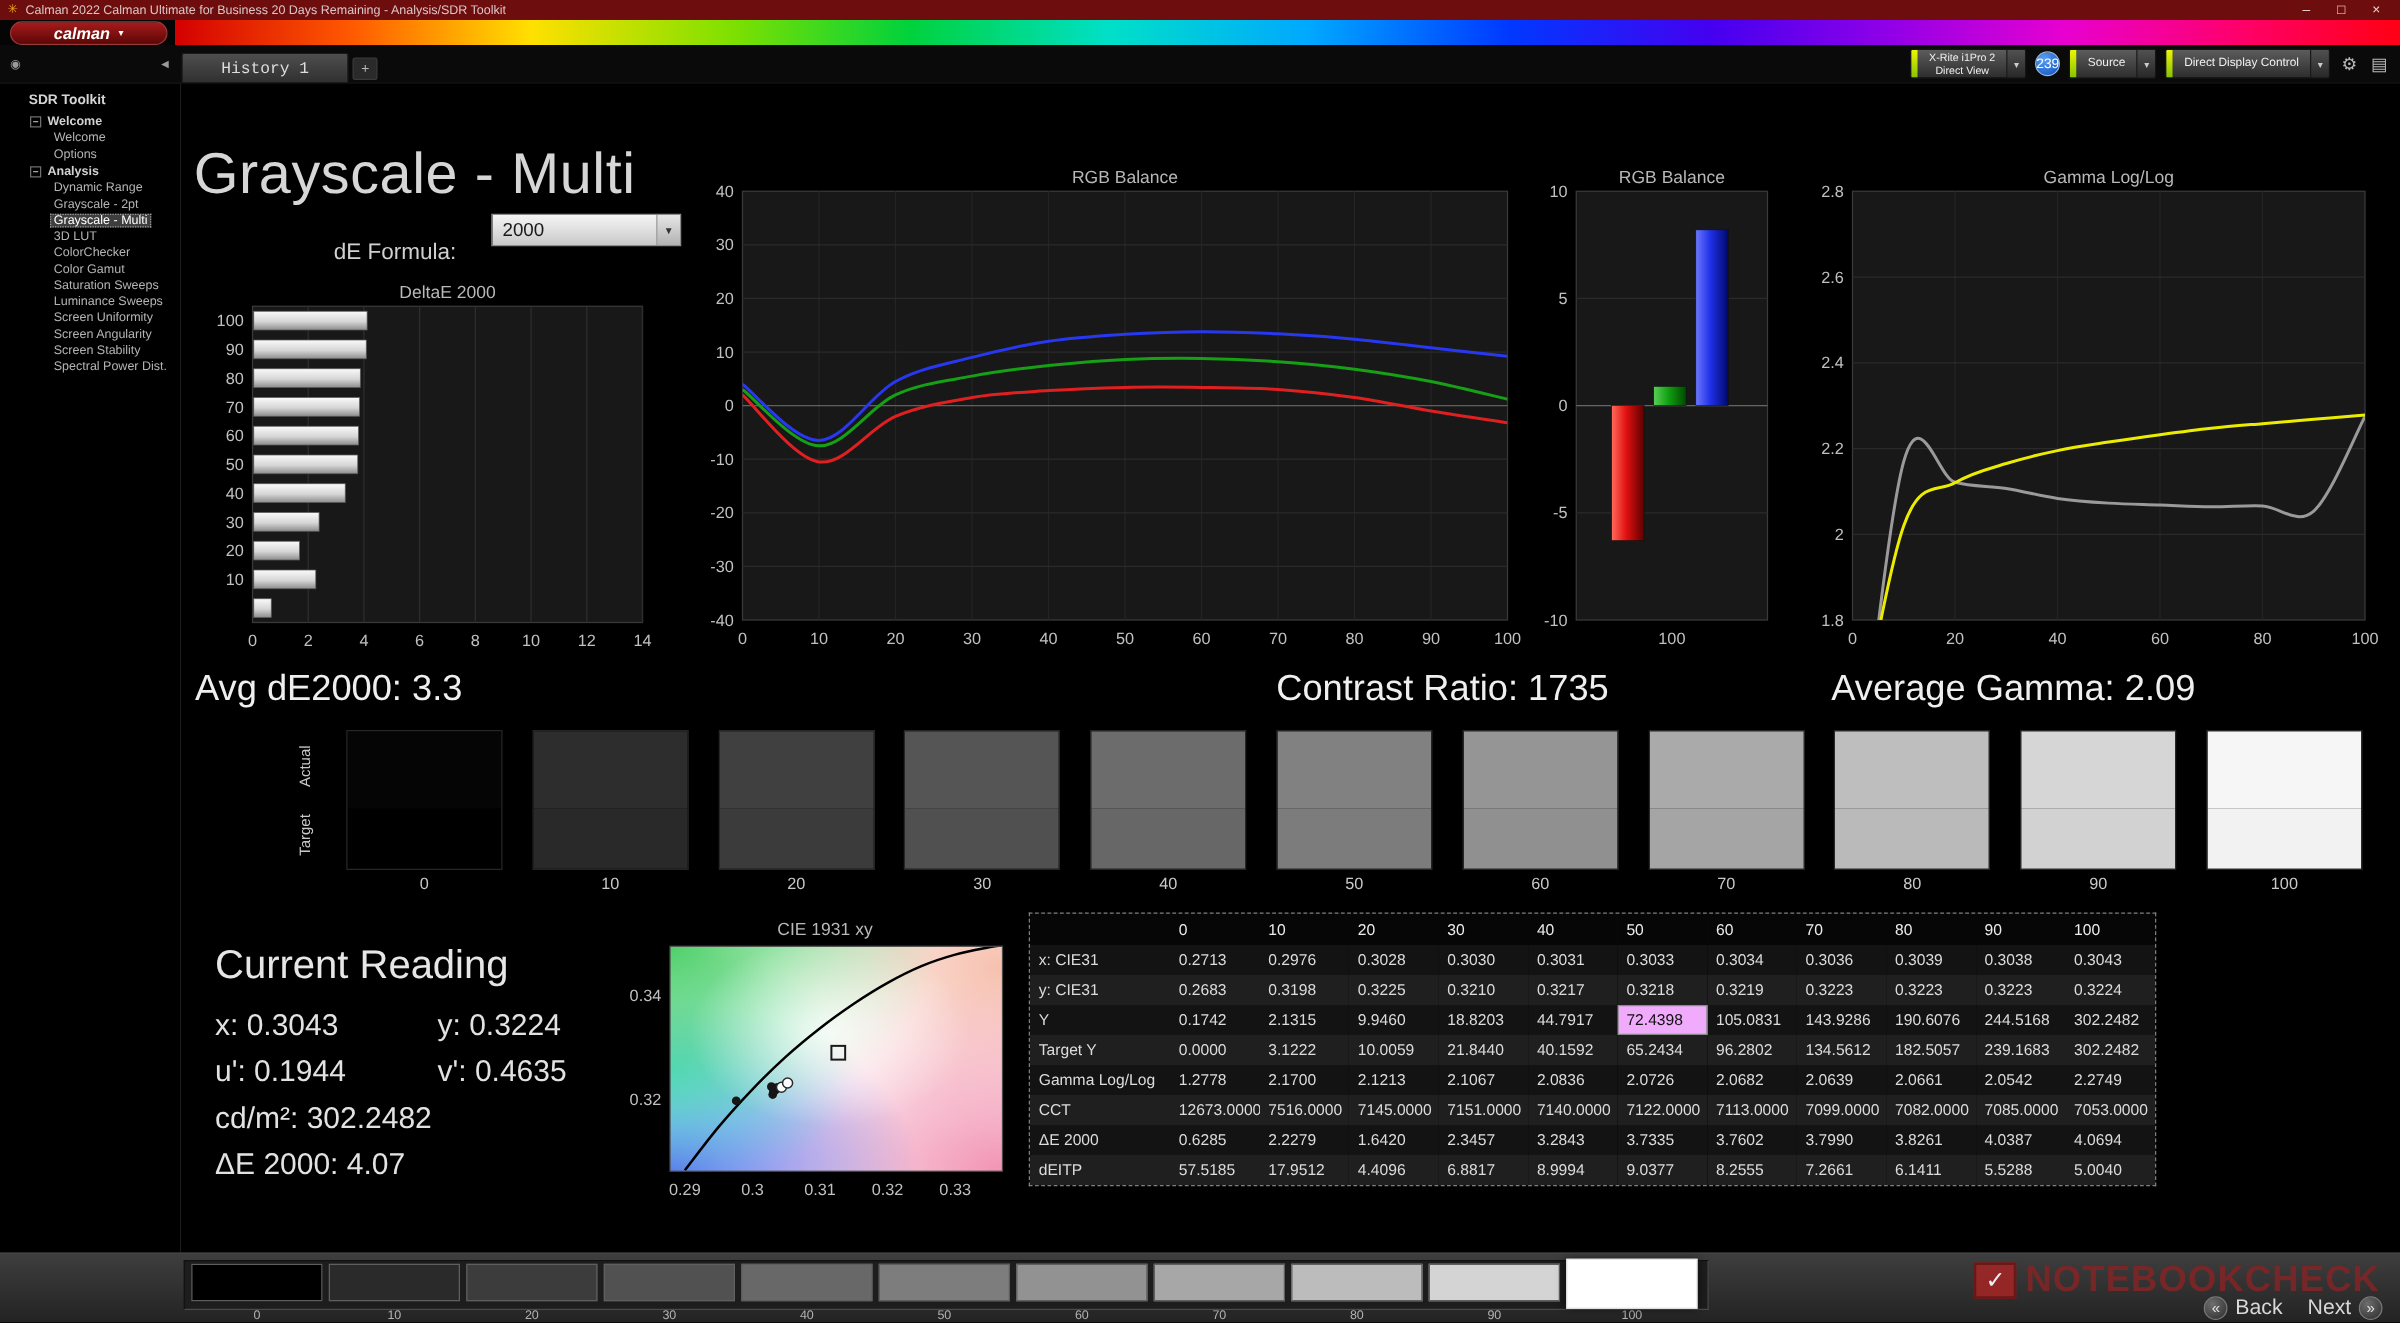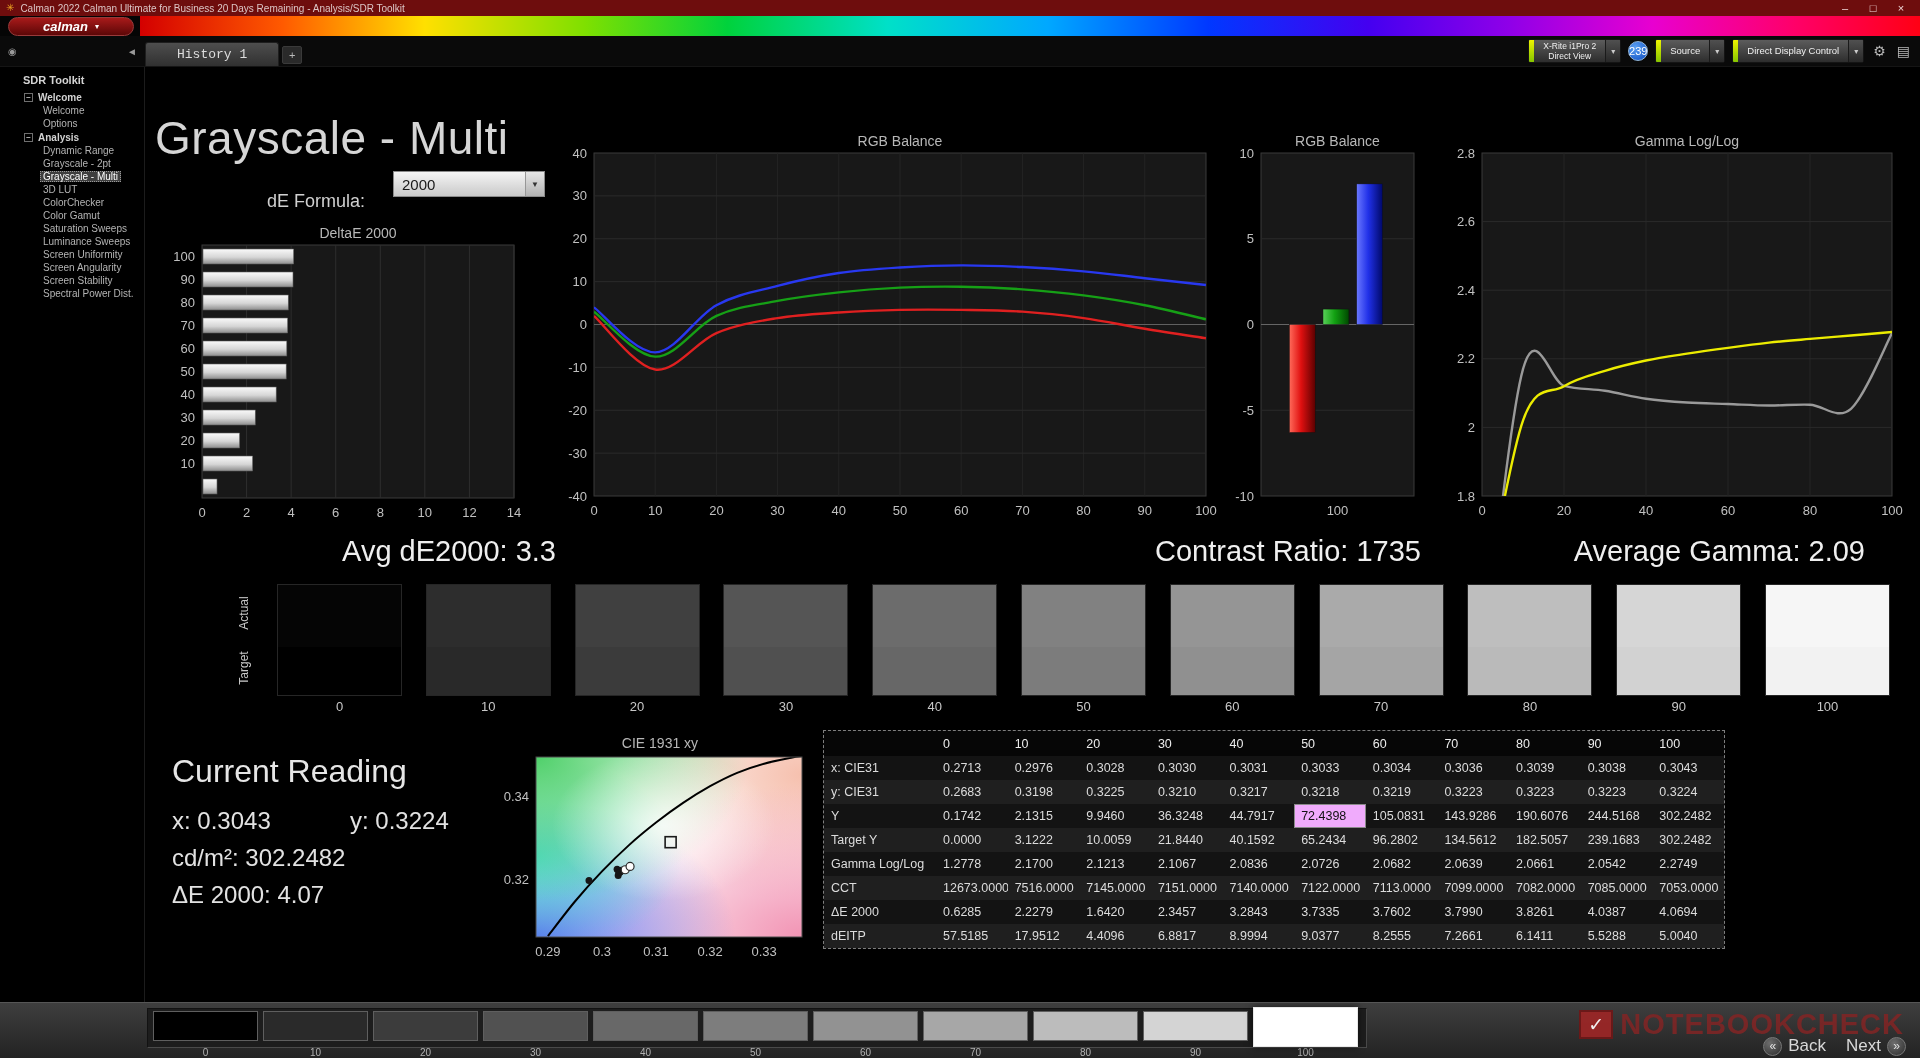--- a/index.html
+++ b/index.html
@@ -56,21 +56,21 @@
 
   .page-title{left:10px;top:44px;font-size:46px;color:#d6d6d6;letter-spacing:.5px;}
   .formula-label{left:122px;top:124px;font-size:18px;color:#d0d0d0;}
   .dd{left:248px;top:104px;width:152px;height:26px;display:flex;align-items:stretch;
     background:linear-gradient(#f5f5f5,#c9c9c9);border:1px solid #8a8a8a;}
   .dd-val{flex:1;font-size:15px;color:#1a1a1a;padding:4px 0 0 8px;}
   .dd-arrow{width:19px;background:linear-gradient(#e6e6e6,#b2b2b2);border-left:1px solid #979797;color:#333;
     font-size:8px;display:flex;align-items:center;justify-content:center;}
 
   .chart-title{font-size:14px;color:#b8b8b8;text-align:center;height:16px;}
-  .stat{top:468px;width:400px;height:36px;font-size:29px;color:#efefef;text-align:right;white-space:nowrap;}
+  .stat{top:468px;width:400px;height:36px;font-size:29px;color:#efefef;text-align:left;white-space:nowrap;}
 
   .swatch-rowlabels{left:88px;top:518px;width:22px;height:110px;display:flex;flex-direction:column;}
   .swatch-rowlabels div{height:55px;display:flex;align-items:center;justify-content:center;}
   .swatch-rowlabels span{transform:rotate(-90deg);font-size:12px;color:#c8c8c8;white-space:nowrap;}
   .swatches{left:133px;top:518px;width:1620px;height:132px;}
   .swatch{position:absolute;top:0;width:123px;outline:1px solid #262626;}
   .sw-a{height:62px;}.sw-t{height:48px;}
   .sw-l{position:absolute;top:114px;width:123px;text-align:center;font-size:13px;color:#c8c8c8;}
 
   .cr-title{left:27px;top:686px;font-size:32px;color:#e6e6e6;}
@@ -435,20 +435,24 @@
         </div>
       </div>
 
     <div class="abs cr-title">Current Reading</div>
     <div class="abs cr-rows">
         <div class="cr-row">
           <span class="cr-pair">x: 0.3043</span>
           <span class="cr-pair">y: 0.3224</span>
         </div>
         <div class="cr-row">
+          <span class="cr-pair">u': 0.1944</span>
+          <span class="cr-pair">v': 0.4635</span>
+        </div>
+        <div class="cr-row">
           <span class="cr-pair">cd/m²: 302.2482</span>
         </div>
         <div class="cr-row">
           <span class="cr-pair">ΔE 2000: 4.07</span>
         </div>
       </div>
 
     <div class="abs chart-title" style="left:350px;top:668px;width:330px;">CIE 1931 xy</div>
     <div class="abs" style="left:350px;top:682px;"><svg width="330" height="225">
           <defs>
@@ -557,21 +561,21 @@
               <td>0.3223</td>
               <td>0.3223</td>
               <td>0.3223</td>
               <td>0.3224</td>
             </tr>
             <tr>
               <td class="lblcol">Y</td>
               <td>0.1742</td>
               <td>2.1315</td>
               <td>9.9460</td>
-              <td>36.3248</td>
+              <td>18.8203</td>
               <td>44.7917</td>
               <td class="hl">72.4398</td>
               <td>105.0831</td>
               <td>143.9286</td>
               <td>190.6076</td>
               <td>244.5168</td>
               <td>302.2482</td>
             </tr>
             <tr>
               <td class="lblcol">Target Y</td>

